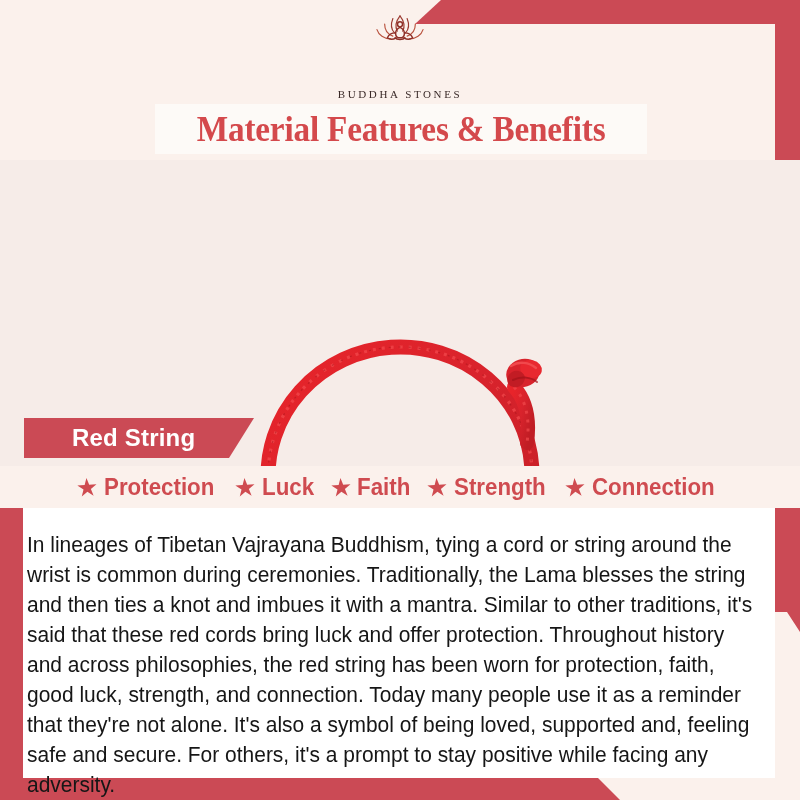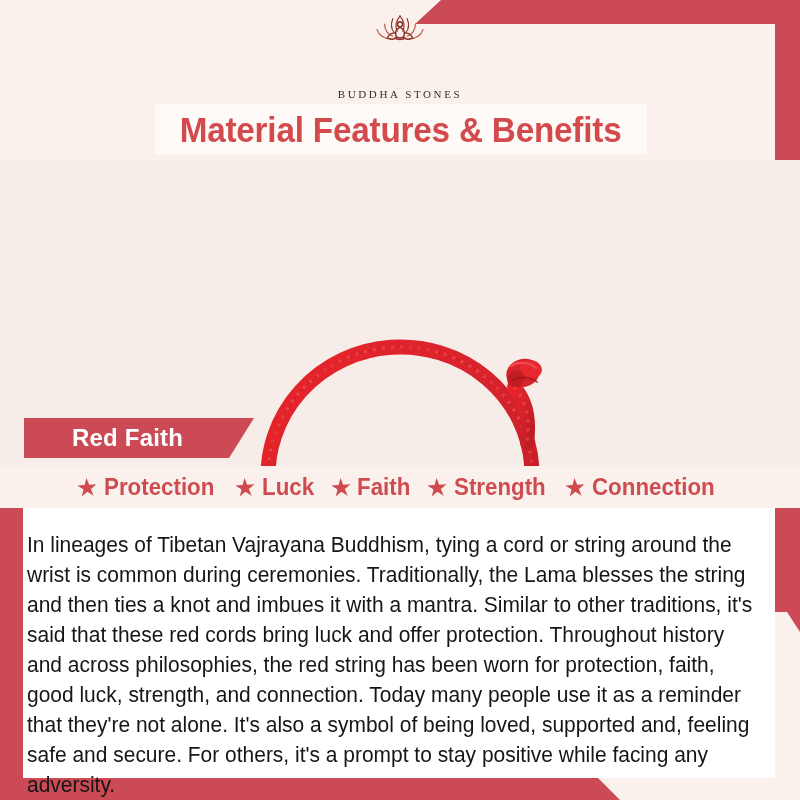--- a/index.html
+++ b/index.html
@@ -45,21 +45,21 @@
   }
   .logo-mark{width:150px;height:62px;display:block;}
   .logo-text{
     margin-top:2px;font-size:11px;letter-spacing:2.6px;color:#3a2a28;
     font-family:"Liberation Serif","DejaVu Serif",serif;font-weight:400;
   }
 
   
   .title-box{
     position:absolute;top:104px;left:155px;width:492px;height:50px;
-    background:#fdfaf7;display:flex;align-items:center;justify-content:center;
+    background:#fdfaf7;display:flex;align-items:center;justify-content:center;font-family:Liberation Serif, serif;
   }
   .title-text{
     color:#d4494c;font-size:35px;font-weight:bold;line-height:1;
     letter-spacing:-0.2px;transform:scaleX(0.95);transform-origin:center;
     white-space:nowrap;
   }
 
   
   .hero{
     position:absolute;top:160px;left:0;width:800px;height:330px;
@@ -166,21 +166,21 @@
 
       <ellipse cx="295" cy="48" rx="17" ry="14" fill="#d8232c" transform="rotate(-18 295 48)"></ellipse>
       <ellipse cx="303" cy="44" rx="11" ry="9" fill="#e8282f" transform="rotate(12 303 44)"></ellipse>
       <ellipse cx="288" cy="54" rx="9" ry="8" fill="#c21c24" transform="rotate(-30 288 54)"></ellipse>
       <path d="M283 41 C291 36 301 37 308 43" fill="none" stroke="#f1484c" stroke-width="2.4" stroke-linecap="round"></path>
       <path d="M285 55 C293 51 303 52 309 57" fill="none" stroke="#a3121a" stroke-width="2" stroke-linecap="round" opacity="0.7"></path>
     </svg>
   </div>
 
   <div class="ribbon">
-    <span class="ribbon-label">Red Faith</span>
+    <span class="ribbon-label">Red String</span>
   </div>
 
   <div class="features">
     <div class="feature">
       <span class="star">★</span>
       <span class="feature-label">Protection</span>
     </div>
     <div class="feature">
       <span class="star">★</span>
       <span class="feature-label">Luck</span>

